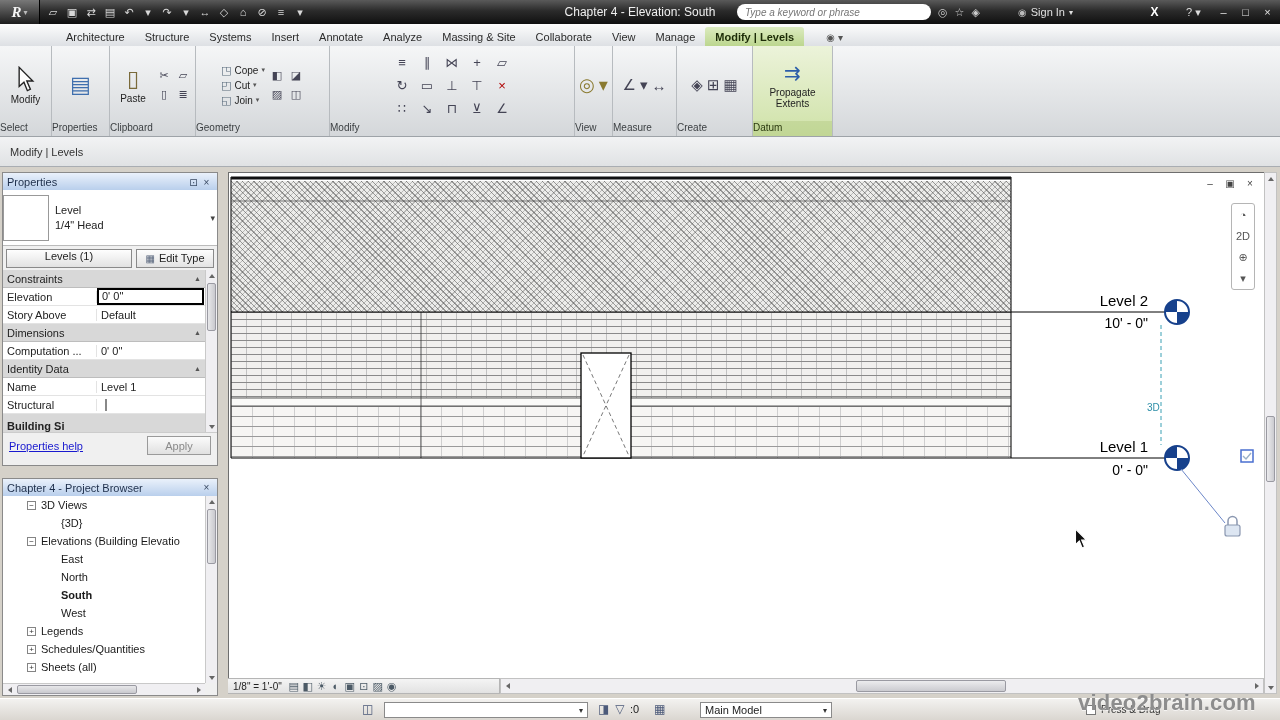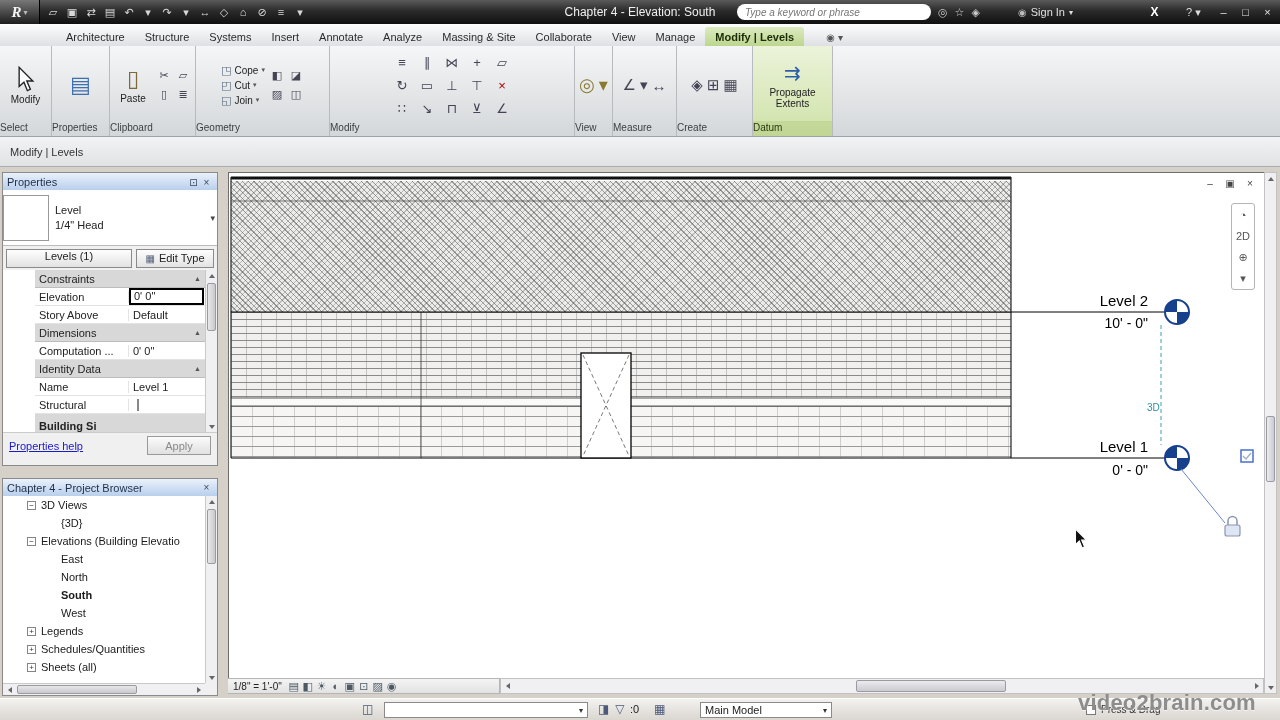--- a/index.html
+++ b/index.html
@@ -87,21 +87,21 @@
   .filter-row { height:24px; display:flex; align-items:center; gap:4px; padding:2px 3px; background:#f0f0f0; }
   .combo { background:linear-gradient(#fefefe,#e2e2e2); border:1px solid #8a8a8a; height:19px;
     display:flex; align-items:center; padding:0 4px; gap:4px; }
   .combo .sp { flex:1; }
   .combo .dd { font-size:8px; color:#333; }
   .filter-combo { width:126px;flex-direction:column; }
   .edit-type-btn { flex:1; height:19px; background:linear-gradient(#fdfdfd,#e3e3e3); border:1px solid #8a8a8a;
     display:flex; align-items:center; justify-content:center; gap:4px; font-size:11px; color:#222; }
   .edit-type-btn .icon { font-size:10px; color:#55637a; }
   .pgrid-wrap { position:relative; height:162px; background:#fff; overflow:hidden; }
-  .pgrid { position:absolute; left:0; top:0; right:12px;padding-left:32px; }
+  .pgrid { position:absolute; left:0; top:0; right:12px; }
   .prow { height:18px; display:flex; align-items:center; border-bottom:1px solid #e3e3e3; background:#fff; }
   .prow .plabel { width:94px; padding:0 4px; border-right:1px solid #e3e3e3; white-space:nowrap; overflow:hidden; }
   .prow .pvalue { flex:1; padding:0 4px; white-space:nowrap; overflow:hidden; }
   .prow.section { background:#d8d8d8; border-bottom:1px solid #bdbdbd; }
   .prow.section .plabel { border-right:none; width:auto; flex:1; }
   .prow.section .cicon { font-size:7px; color:#555; padding-right:4px; }
   .pvalue.editing { border:2px solid #000; height:17px; line-height:13px; padding:0 3px; margin-right:1px; }
   .minicheck { width:11px; height:11px; border:1px solid #888; background:#f6f6f6; margin-left:4px; }
   .prow.clipped { height:24px; overflow:hidden;font-weight:bold; }
   .vscroll { position:absolute; right:0; top:0; bottom:0; width:12px; background:#f0eff2; border-left:1px solid #c9c9c9; }

